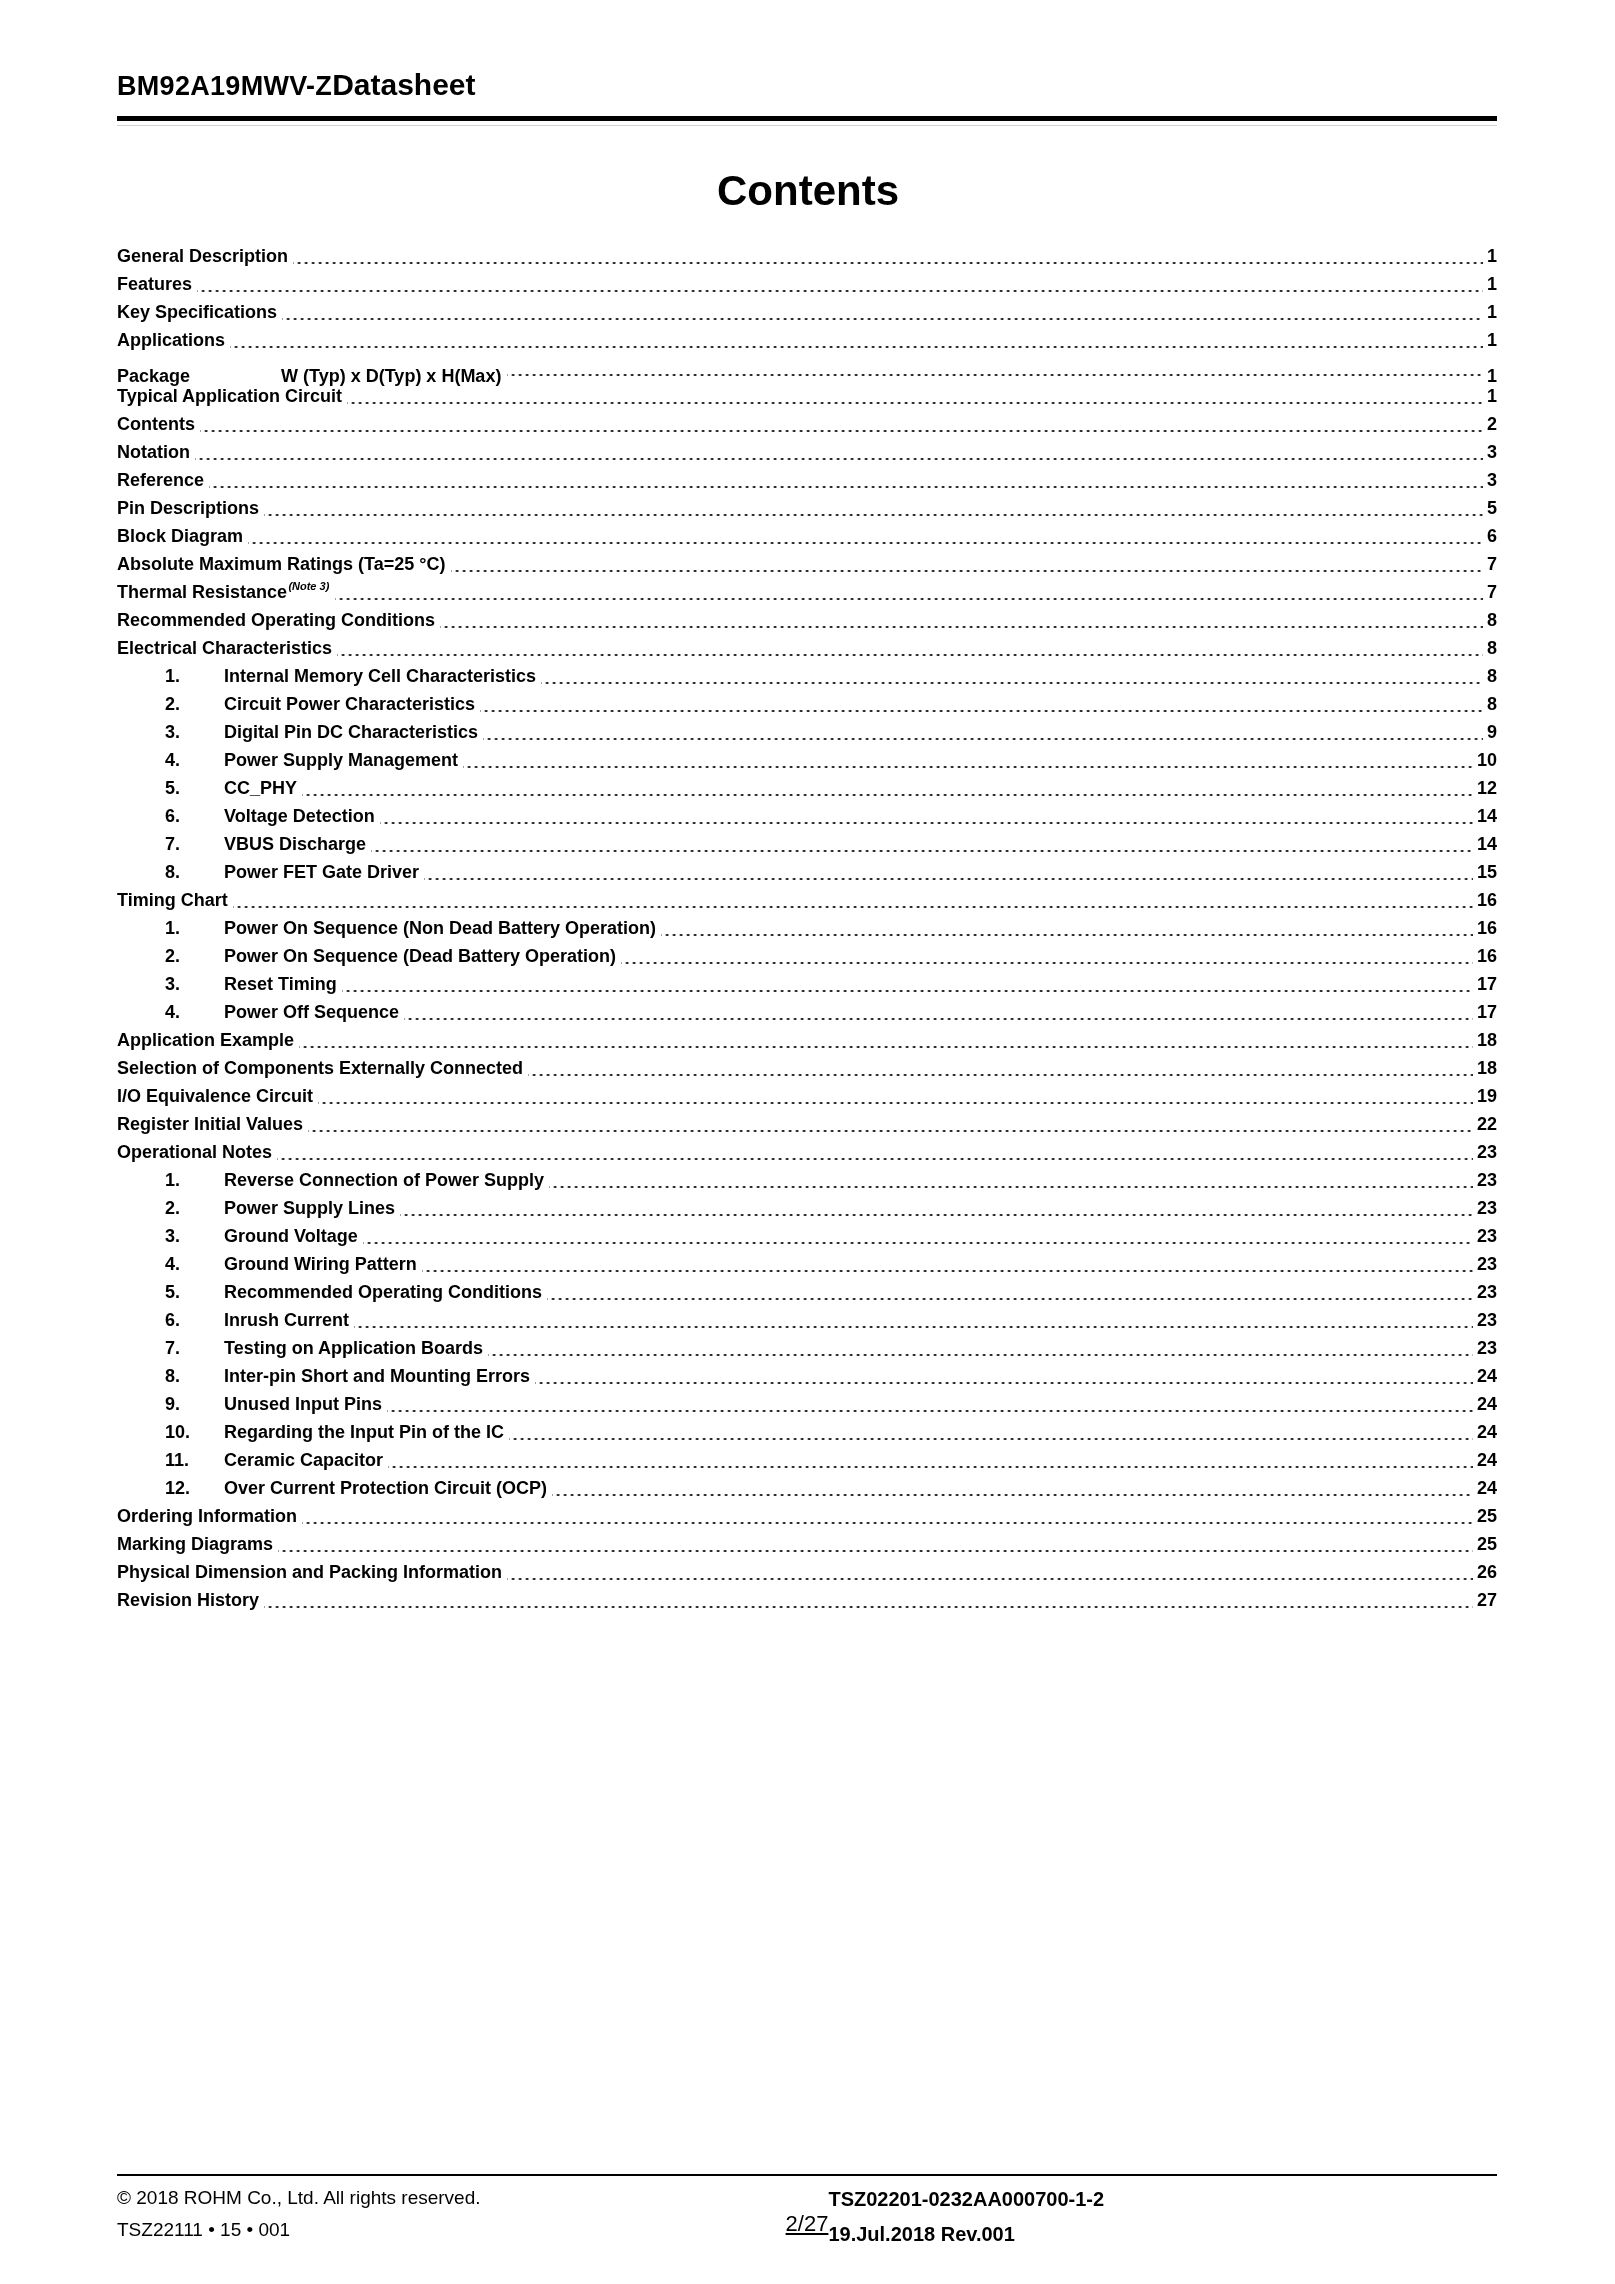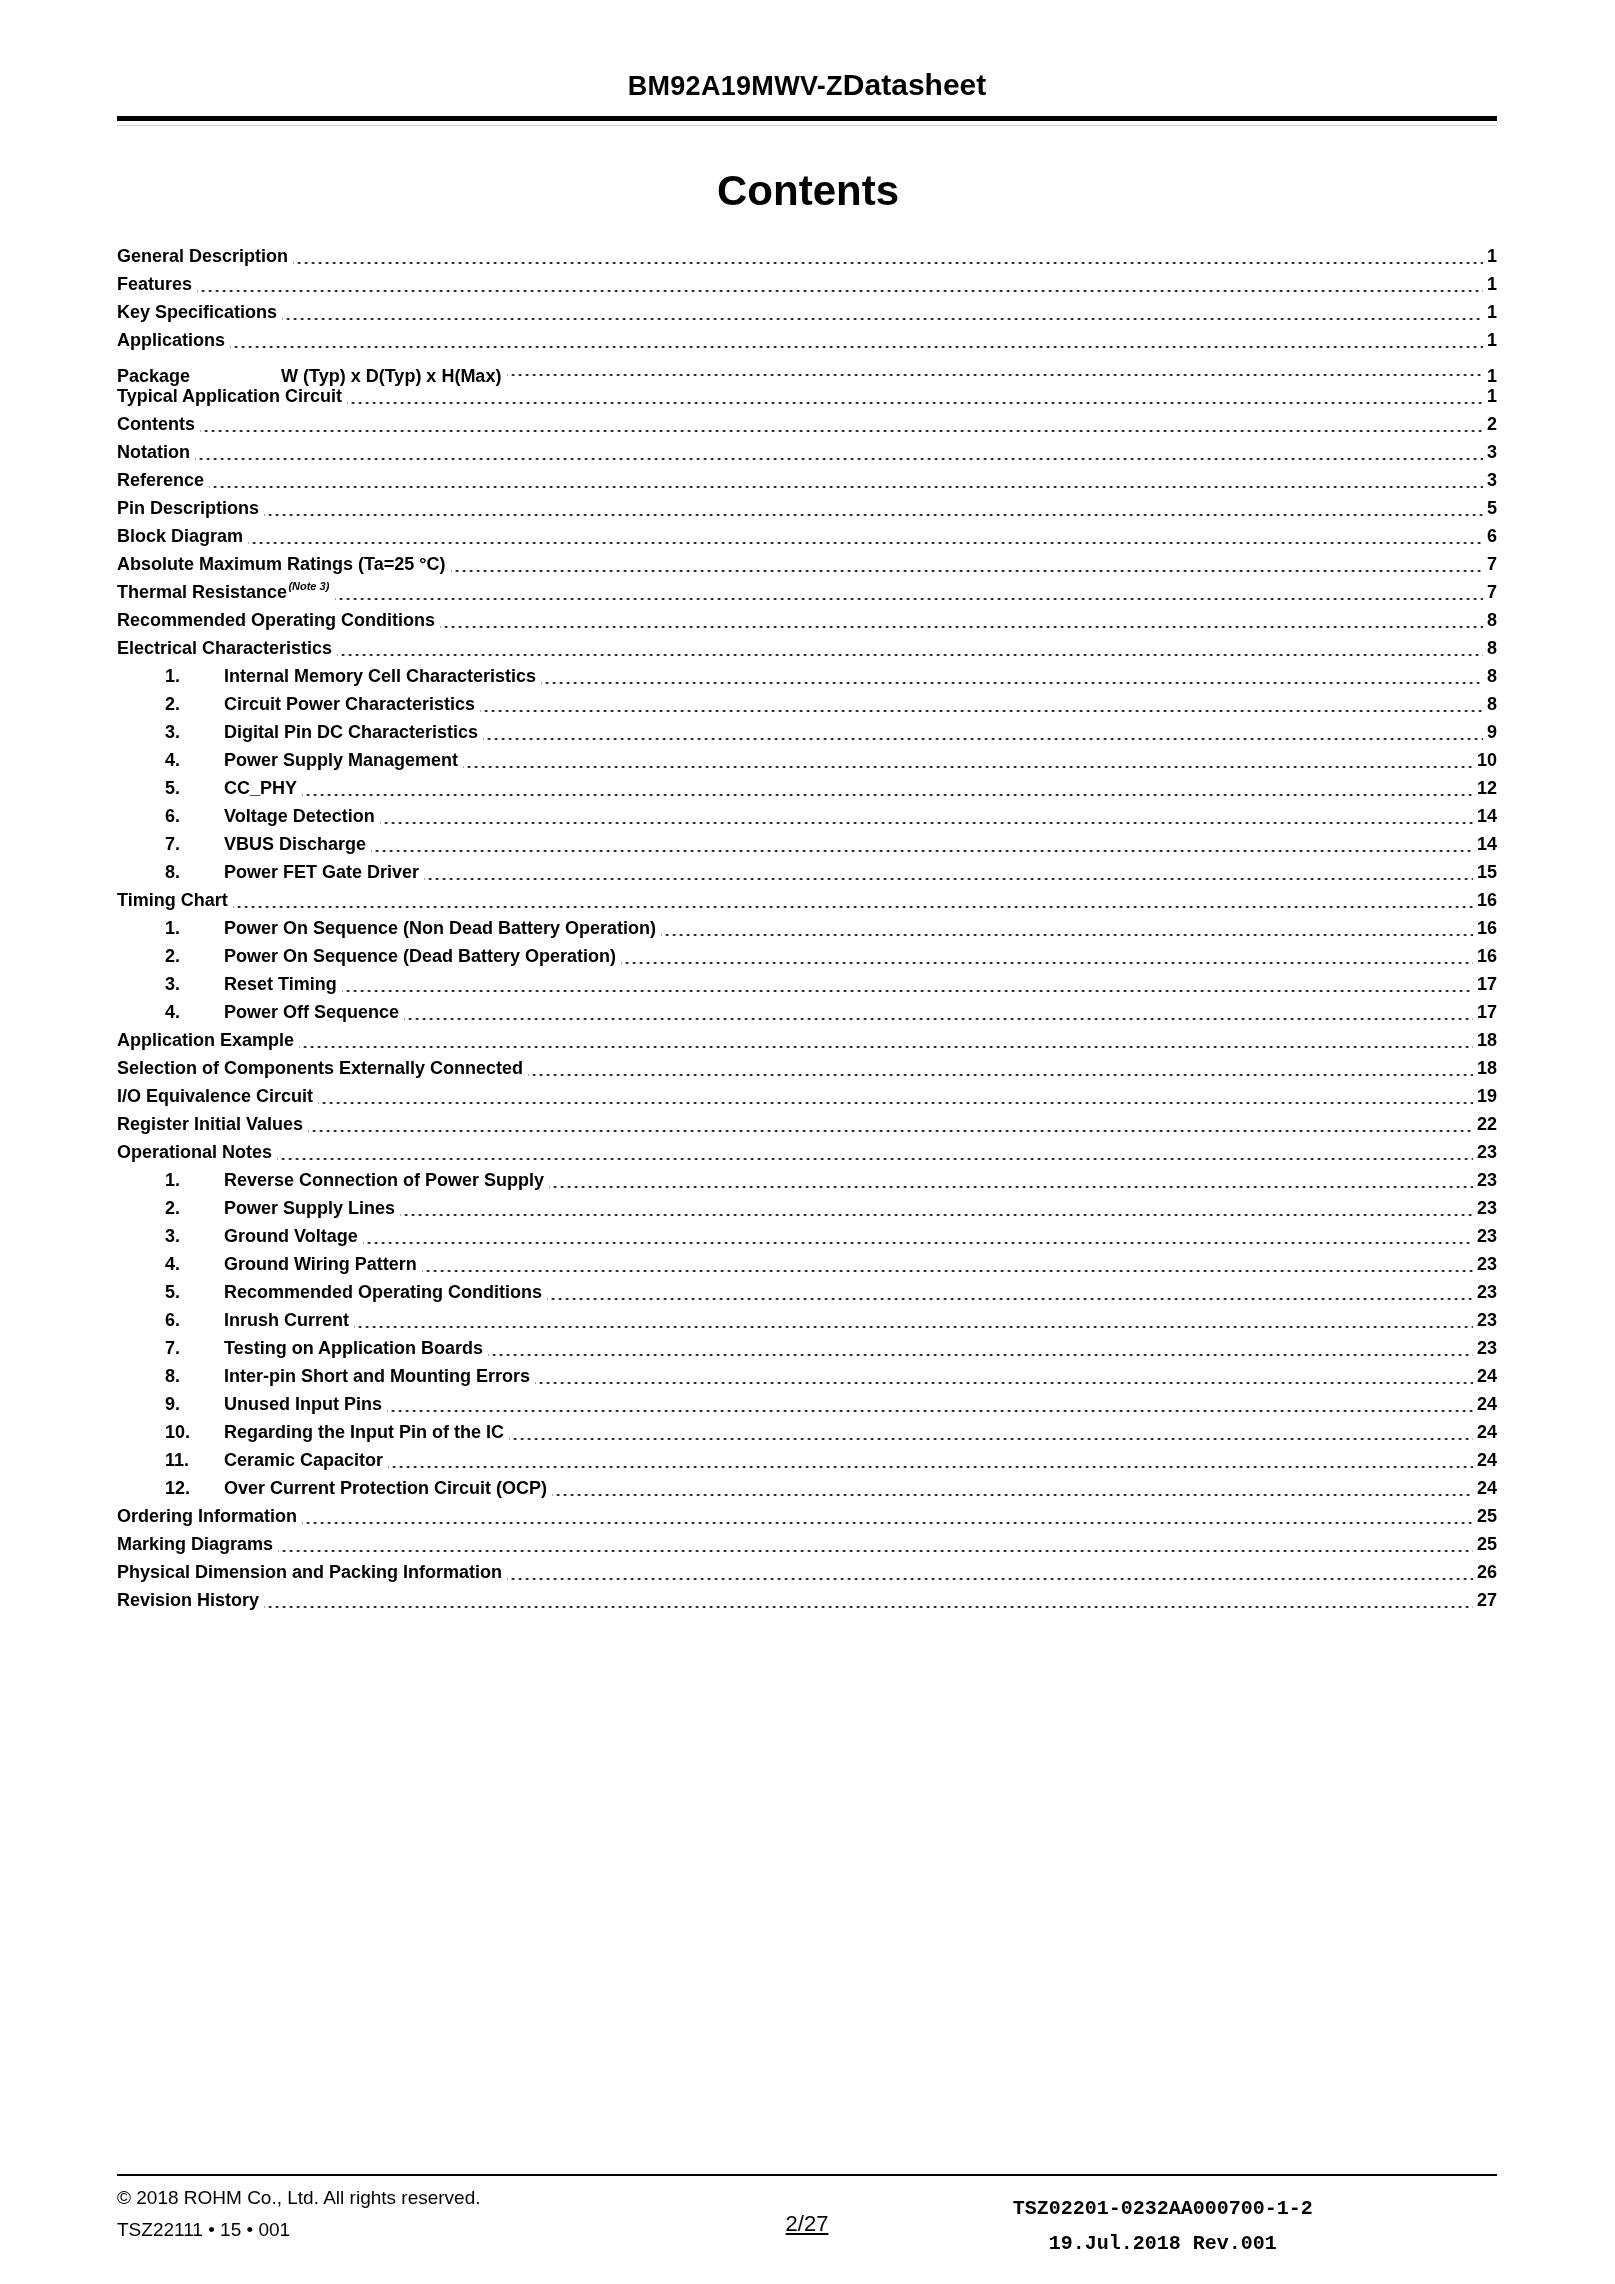--- a/index.html
+++ b/index.html
@@ -10,21 +10,21 @@
     background: #ffffff;
     color: #000000;
     font-family: "Liberation Sans", "DejaVu Sans", sans-serif;
     overflow: hidden;
   }
 
   
   .header-row {
     position: absolute;
     left: 117px; right: 119px; top: 68px;
-    display: flex; justify-content: center; align-items: baseline;
+    display: flex; justify-content: flex-start; align-items: baseline;
   }
   .part-number { font-size: 27px; font-weight: 700; letter-spacing: 0.3px; }
   .doc-type    { font-size: 30px; font-weight: 700; }
   .rule-thick  { position: absolute; left: 117px; right: 119px; top: 116px; height: 5.2px; background: #000; }
   .rule-thin   { position: absolute; left: 117px; right: 119px; top: 125px; height: 1.3px; background: #d2d2d2; }
 
   
   .page-title {
     position: absolute; left: 0; right: 0; top: 170px;
     text-align: center; font-size: 42px; font-weight: 700; line-height: 1;
@@ -72,21 +72,21 @@
   .toc-page { flex: none; }
 
   
   .footer-rule { position: absolute; left: 117px; right: 119px; top: 2174px; height: 2px; background: #000; }
   .footer {
     position: absolute; left: 117px; right: 119px; top: 2182px;
     display: flex; align-items: flex-start;
   }
   .footer-left  { flex: 1 1 0; font-size: 19px; line-height: 32px; }
   .footer-center{ flex: 0 0 auto; font-size: 22px; margin-top: 29px; text-decoration: underline; }
-  .footer-right { flex: 1 1 0; text-align: center; font-size: 20px; font-weight: 700; line-height: 35px; margin-top: 9px; font-family: Liberation Mono, monospace; }
+  .footer-right { flex: 1 1 0; text-align: left; font-size: 20px; font-weight: 700; line-height: 35px; margin-top: 0; }
 </style>
 </head>
 <body>
 
 <div id="page">
 
   <div class="header-row">
     <span class="part-number">BM92A19MWV-Z</span>
     <span class="doc-type">Datasheet</span>
   </div>

